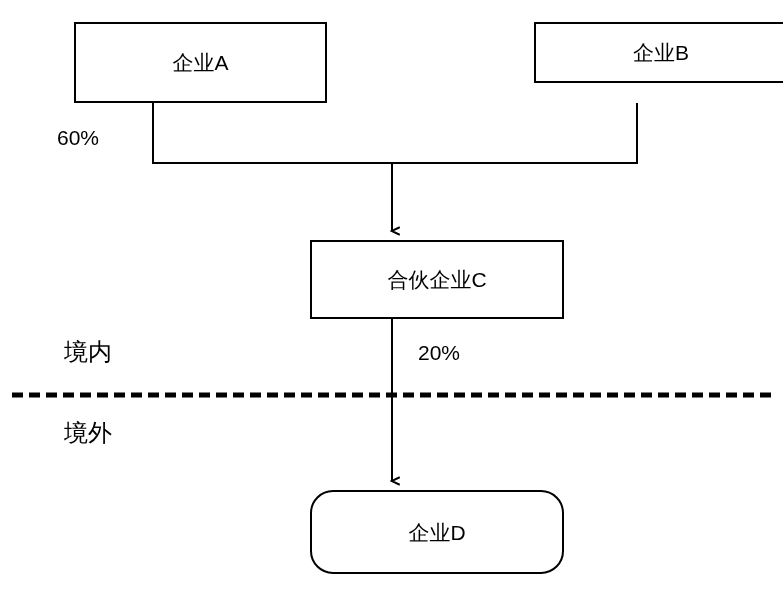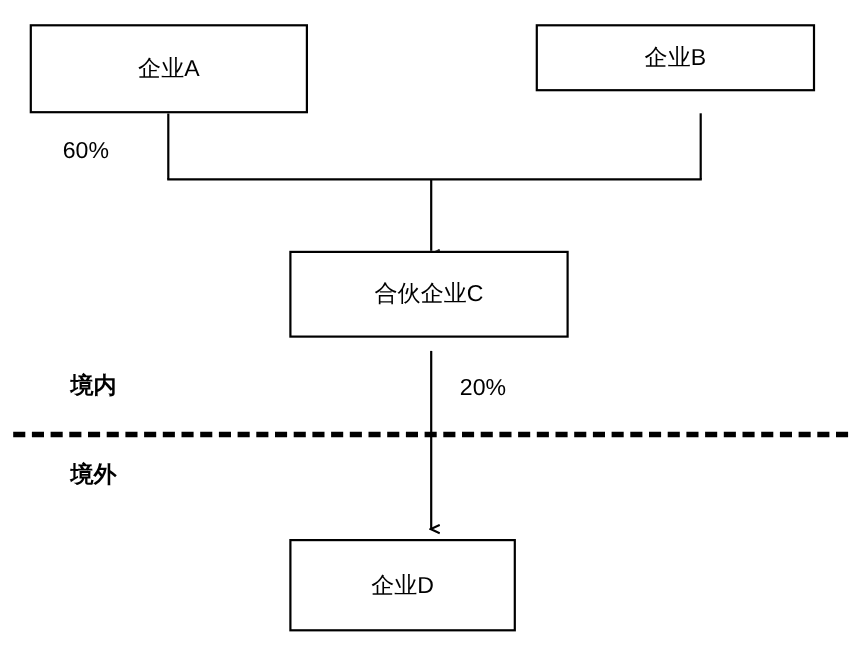--- a/index.html
+++ b/index.html
@@ -26,48 +26,48 @@
     height: 594px;
   }
   .node-box {
     position: absolute;
     box-sizing: border-box;
     border: 2px solid #000000;
     background: #ffffff;
     display: flex;
     align-items: center;
     justify-content: center;
+    margin-left: 47px;
   }
   .node-label {
     font-size: 21px;
     color: #000000;
     line-height: 1;
     white-space: nowrap;
     letter-spacing: 0px;
   }
   .edge-label {
     position: absolute;
     font-size: 21px;
     color: #000000;
     line-height: 1;
     white-space: nowrap;
   }
   .region-label {
     position: absolute;
-    font-size: 21px;
+    font-size: 24px;
     color: #000000;
     line-height: 1;
     white-space: nowrap;
-    font-weight: bold;
   }
   
   #box-enterprise-a { left: 27px;  top: 22px;  width: 253px; height: 81px; }
   #box-enterprise-b { left: 487px; top: 22px;  width: 254px; height: 61px; }
-  #box-partnership-c{ left: 263px; top: 228px; width: 254px; height: 79px; justify-content: center; }
-  #box-enterprise-d { left: 263px; top: 490px; width: 206px; height: 84px; }
+  #box-partnership-c{ left: 263px; top: 240px; width: 254px; height: 79px; justify-content: center; }
+  #box-enterprise-d { left: 263px; top: 490px; width: 254px; height: 84px; border-radius: 23px; }
   
   #label-pct-a { left: 57px;  top: 127px; }
   #label-pct-c { left: 418px; top: 342px; }
   
   #label-domestic { left: 64px; top: 340px; }
   #label-overseas { left: 64px; top: 421px; }
 </style>
 </head>
 <body>
 

